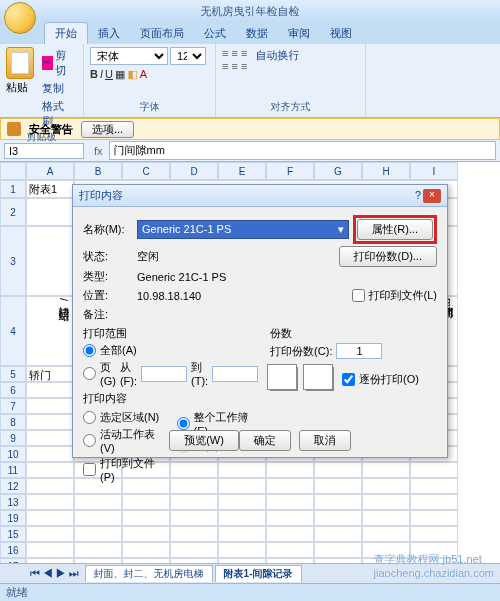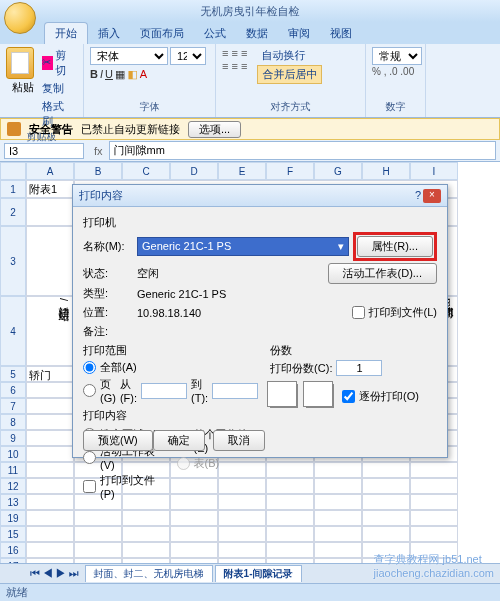--- a/index.html
+++ b/index.html
@@ -40,21 +40,21 @@
 .row{display:flex;align-items:center;gap:4px;margin:2px 0}
 .row label{width:50px}
 .combo{flex:1;background:#3d6dcc;color:#fff;padding:2px 4px;border:1px solid #2a4f9e}
 .dlg-btn{background:linear-gradient(#fefefe,#e4e4e4);border:1px solid #8a8a8a;padding:2px 14px;border-radius:3px}
 .hl{border:3px solid #d22;display:inline-block;padding:1px}
 .cols2{display:flex;gap:12px}
 .cols2>div{flex:1}
 .radio,.chk{display:flex;align-items:center;gap:4px;margin:2px 0}
 .radio input,.chk input{margin:0}
 .spin{width:46px;border:1px solid #9bb9dc;padding:1px;background:#fff;text-align:center}
-.footer{position:absolute;bottom:6px;left:10px;right:10px;display:flex;justify-content:flex-start}
+.footer{position:absolute;bottom:6px;left:10px;right:10px;display:flex;justify-content:center}
 .sheet-tabs{position:absolute;bottom:18px;left:0;right:0;height:20px;background:#dbe7f4;display:flex;align-items:center;padding-left:30px;gap:2px;border-top:1px solid #9bb9dc}
 .stab{background:#fff;border:1px solid #9bb9dc;border-bottom:none;padding:1px 8px;font-size:10px;color:#15428b}
 .stab.active{background:#fff;font-weight:bold}
 .statusbar{position:absolute;bottom:0;left:0;right:0;height:18px;background:#cfe3f7;border-top:1px solid #9bb9dc;padding:0 6px;display:flex;align-items:center;color:#3b5a8a;font-size:10px}
 .watermark{position:absolute;right:6px;bottom:22px;color:#7aa8e0;font-size:13px;text-shadow:0 0 2px #fff}
 .vcol{display:flex;flex-direction:column;gap:1px}
 .align-grid{font-size:9px;color:#555}
 .copies-ico{width:28px;height:24px;border:1px solid #888;background:#fff;position:relative;margin-right:4px}
 .copies-ico::before{content:"";position:absolute;left:-4px;top:-4px;width:28px;height:24px;border:1px solid #888;background:#fff}
 </style>
@@ -72,21 +72,21 @@
   <div class="tab">页面布局</div>
   <div class="tab">公式</div>
   <div class="tab">数据</div>
   <div class="tab">审阅</div>
   <div class="tab">视图</div>
 </div>
 
 <div class="ribbon">
   <div class="rgroup" style="width:84px">
     <div class="rbody">
-      <div class="vcol" style="align-items:flex-end">
+      <div class="vcol" style="align-items:flex-start">
         <div class="paste-ico"></div>
         <span>粘贴</span>
       </div>
       <div class="vcol">
         <span class="btn-sm">
             <span class="ico" style="background:#f08">✂</span>
             <span>剪切</span>
           </span>
         <span class="btn-sm">
             <span>复制</span>
@@ -114,44 +114,33 @@
       </div>
     </div>
     <div class="rlabel">字体</div>
   </div>
   <div class="rgroup" style="width:150px">
     <div class="rbody">
       <div class="align-grid vcol">
         <div>≡ ≡ ≡</div>
         <div>≡ ≡ ≡</div>
       </div>
-      <div class="vcol" style="margin-left:6px">
+      <div class="vcol" style="margin-left:0">
         <span class="btn-sm">
             <span>自动换行</span>
           </span>
-        <span class="btn-sm" style="background:#fbe3a5;border:1px solid #e0b85a">
-            <span>合并后居中</span>
-          </span>
       </div>
     </div>
     <div class="rlabel">对齐方式</div>
-  </div>
-  <div class="rgroup" style="width:60px">
-    <div class="rbody vcol">
-      <select style="width:50px"><option>常规</option></select>
-      <div style="font-size:10px;color:#555">% , .0 .00</div>
-    </div>
-    <div class="rlabel">数字</div>
   </div>
 </div>
 
 <div class="warnbar">
   <span class="shield"></span>
   <b>安全警告</b>
-  <span>已禁止自动更新链接</span>
   <button class="dlg-btn" style="padding:0 10px">选项...</button>
 </div>
 
 <div class="formulabar">
   <div class="namebox">I3</div>
   <span class="fx">fx</span>
   <div class="fxinput">门间隙mm</div>
 </div>
 
 <div class="grid">
@@ -363,30 +352,29 @@
 
 <div class="dialog">
   <div class="dlg-title">
     <span>打印内容</span>
     <div style="display:flex;gap:2px">
       <span style="color:#15428b">?</span>
       <span class="dlg-close">×</span>
     </div>
   </div>
   <div class="dlg-body">
-    <div class="sect">打印机</div>
     <div class="row">
       <label>名称(M):</label>
       <div class="combo"><span>Generic 21C-1 PS</span><span style="float:right">▾</span></div>
       <span class="hl"><button class="dlg-btn">属性(R)...</button></span>
     </div>
     <div class="row">
         <label>状态:</label>
         <span>空闲</span>
-      <div style="margin-left:auto"><button class="dlg-btn">活动工作表(D)...</button></div>
+      <div style="margin-left:auto"><button class="dlg-btn">打印份数(D)...</button></div>
       </div>
     <div class="row">
         <label>类型:</label>
         <span>Generic 21C-1 PS</span>
       </div>
     <div class="row">
         <label>位置:</label>
         <span>10.98.18.140</span>
       <div class="chk" style="margin-left:auto">
           <input type="checkbox" style="">

